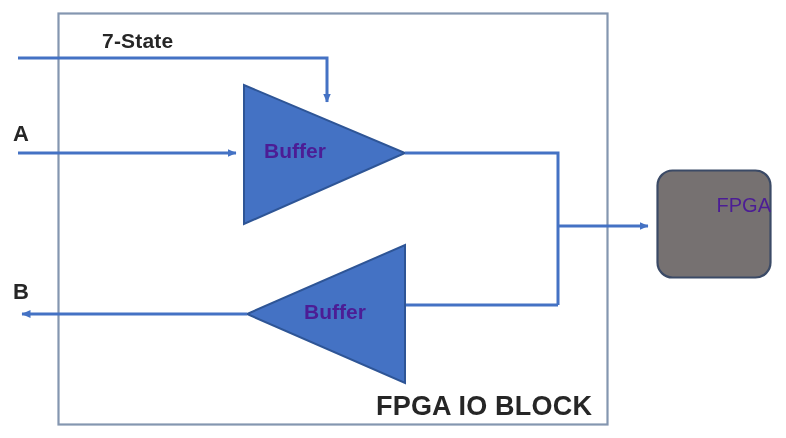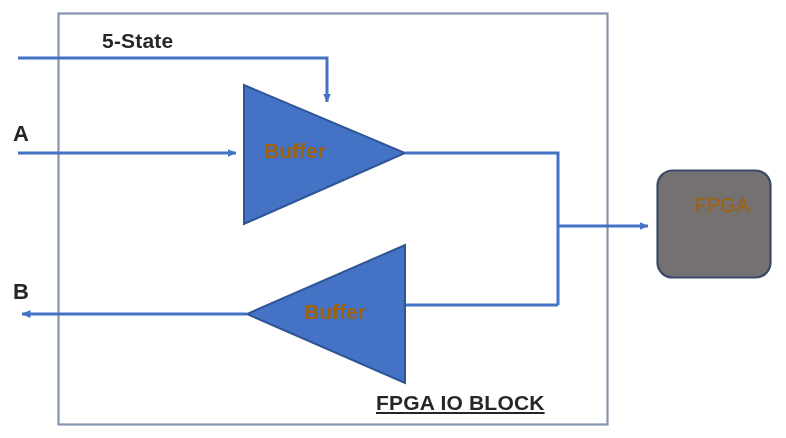--- a/index.html
+++ b/index.html
@@ -40,46 +40,45 @@
     font-size: 22px;
   }
   #label-b {
     left: 13px;
     top: 279px;
     font-size: 22px;
   }
   #label-block {
     left: 376px;
     top: 391px;
-    font-size: 21px;
+    font-size: 27px;
     letter-spacing: 0.2px;
-    text-decoration: underline;
   }
   .shape-text {
     position: absolute;
     white-space: nowrap;
-    color: #a16207;
-    text-align: center;
+    color: #4c1d95;
+    text-align: right;
   }
   .buffer-text {
     font-size: 21px;
     font-weight: 700;
   }
   #buffer1-text {
     left: 264px;
     top: 139px;
   }
   #buffer2-text {
     left: 304px;
     top: 300px;
   }
   #pin-text {
     left: 657px;
     top: 190px;
-    width: 130px;
+    width: 114px;
     font-size: 20px;
     font-weight: 400;
     line-height: 31px;
   }
   #pin-text span { display: block; }
 </style>
 </head>
 <body>
 
 <div id="canvas">
@@ -111,21 +110,21 @@
 
     <path d="M558,305 L405,305" fill="none" stroke="#4472C4" stroke-width="3"></path>
 
     <polygon points="405,245 405,383 247,314" fill="#4472C4" stroke="#2E5596" stroke-width="2"></polygon>
 
     <path d="M247,314 L22,314" fill="none" stroke="#4472C4" stroke-width="3" marker-end="url(#arrow-left)"></path>
 
     <rect x="657.5" y="170.5" width="113" height="107" rx="15" ry="15" fill="#767171" stroke="#3B4A66" stroke-width="2.2"></rect>
   </svg>
 
-  <div class="label-text" id="label-3state">5-State</div>
+  <div class="label-text" id="label-3state">7-State</div>
 
   <div class="label-text" id="label-a">A</div>
 
   <div class="label-text" id="label-b">B</div>
 
   <div class="label-text" id="label-block">FPGA IO BLOCK</div>
 
   <div class="shape-text buffer-text" id="buffer1-text">Buffer</div>
 
   <div class="shape-text buffer-text" id="buffer2-text">Buffer</div>

